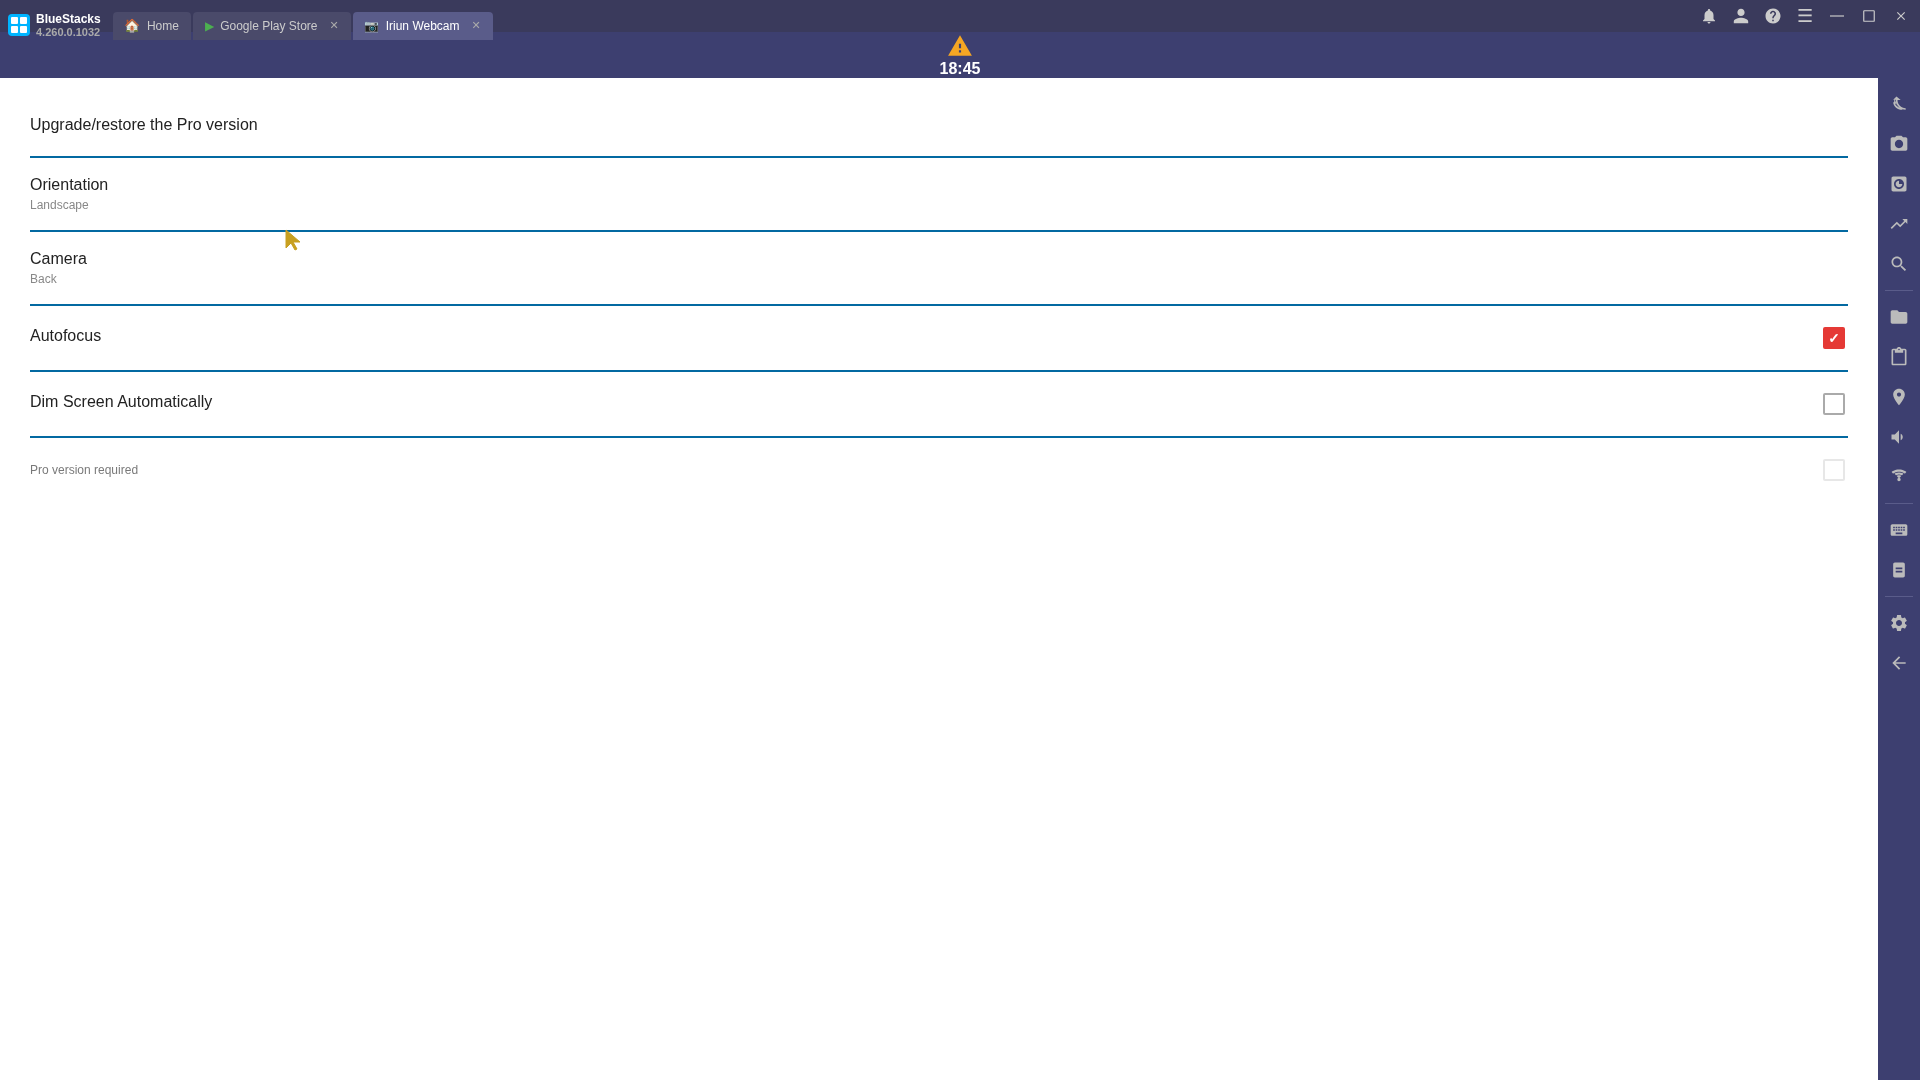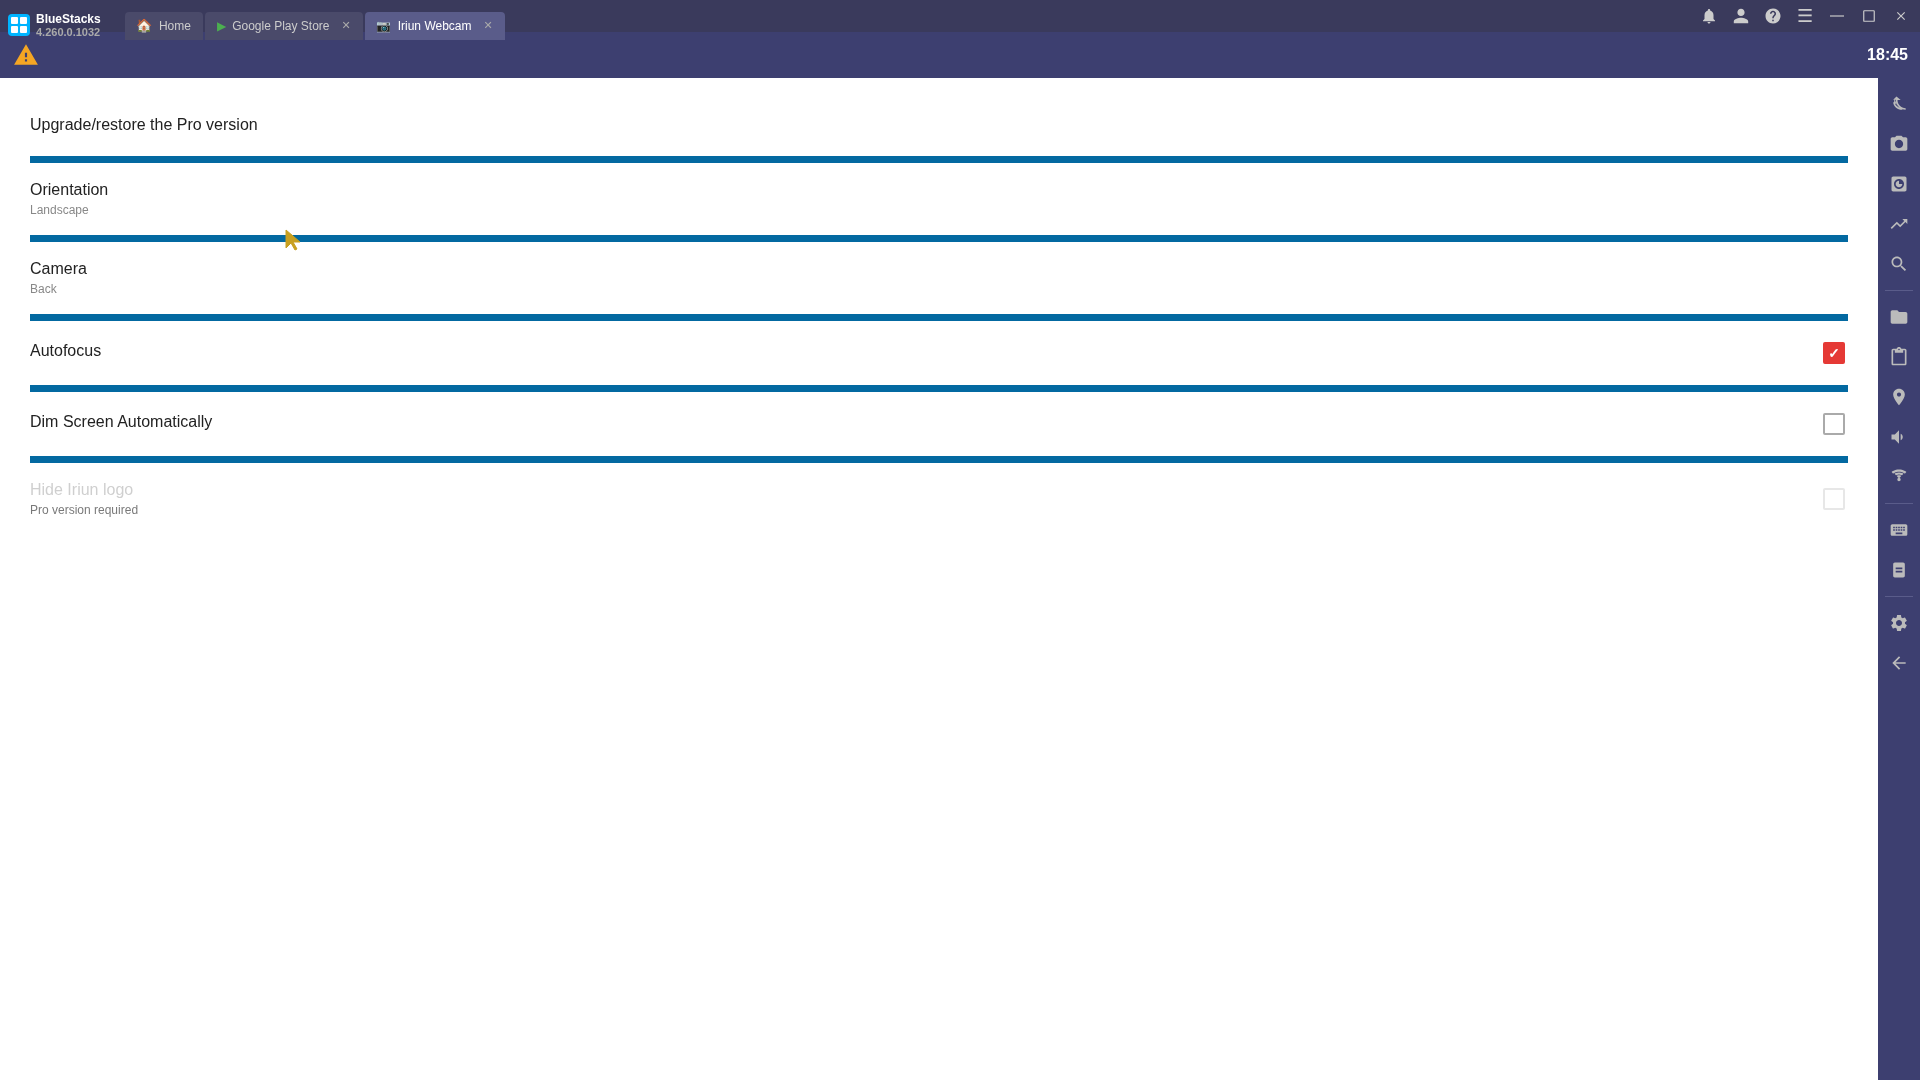--- a/index.html
+++ b/index.html
@@ -11,21 +11,21 @@
       background: #3a3a5c;
       display: flex;
       align-items: center;
       justify-content: space-between;
       padding: 0 8px;
       position: relative;
     }
     .title-bar-left {
       display: flex;
       align-items: center;
-      gap: 16px;
+      gap: 4px;
       margin-top: 19px;
     }
     .bluestacks-logo {
       display: flex;
       align-items: center;
       gap: 6px;
       color: #fff;
       font-size: 12px;
       font-weight: bold;
     }
@@ -84,20 +84,21 @@
     }
 
     
     .toolbar {
       height: 46px;
       background: #3d3f70;
       display: flex;
       align-items: center;
       padding: 0 12px;
       justify-content: space-between;
+      flex-direction: column;
     }
     .toolbar-left {
       display: flex;
       align-items: center;
     }
     .warning-icon {
       width: 28px;
       height: 28px;
       display: flex; align-items: center; justify-content: center;
     }
@@ -117,21 +118,21 @@
     .content-panel {
       flex: 1;
       background: #fff;
       overflow-y: auto;
       padding: 20px 30px;
     }
 
     
     .setting-item {
       padding: 18px 0;
-      border-bottom: 7px solid #0369a1;
+      border-bottom: 2px solid #0369a1;
       display: flex;
       align-items: center;
       justify-content: space-between;
     }
     .setting-item:last-child {
       border-bottom: none;
     }
     .setting-label {
       font-size: 16px;
       font-weight: 500;
@@ -337,21 +338,20 @@
       <div class="setting-left">
         <div class="setting-label">Dim Screen Automatically</div>
       </div>
       <div class="checkbox-container">
         <div class="checkbox-unchecked"></div>
       </div>
     </div>
 
     <div class="setting-item" style="opacity:0.7;">
       <div class="setting-left">
-        <div class="setting-label disabled">Hide Iriun logo</div>
         <div class="setting-sublabel disabled">Pro version required</div>
       </div>
       <div class="checkbox-container">
         <div class="checkbox-unchecked disabled"></div>
       </div>
     </div>
 
   </div>
 
   <div class="right-sidebar">

